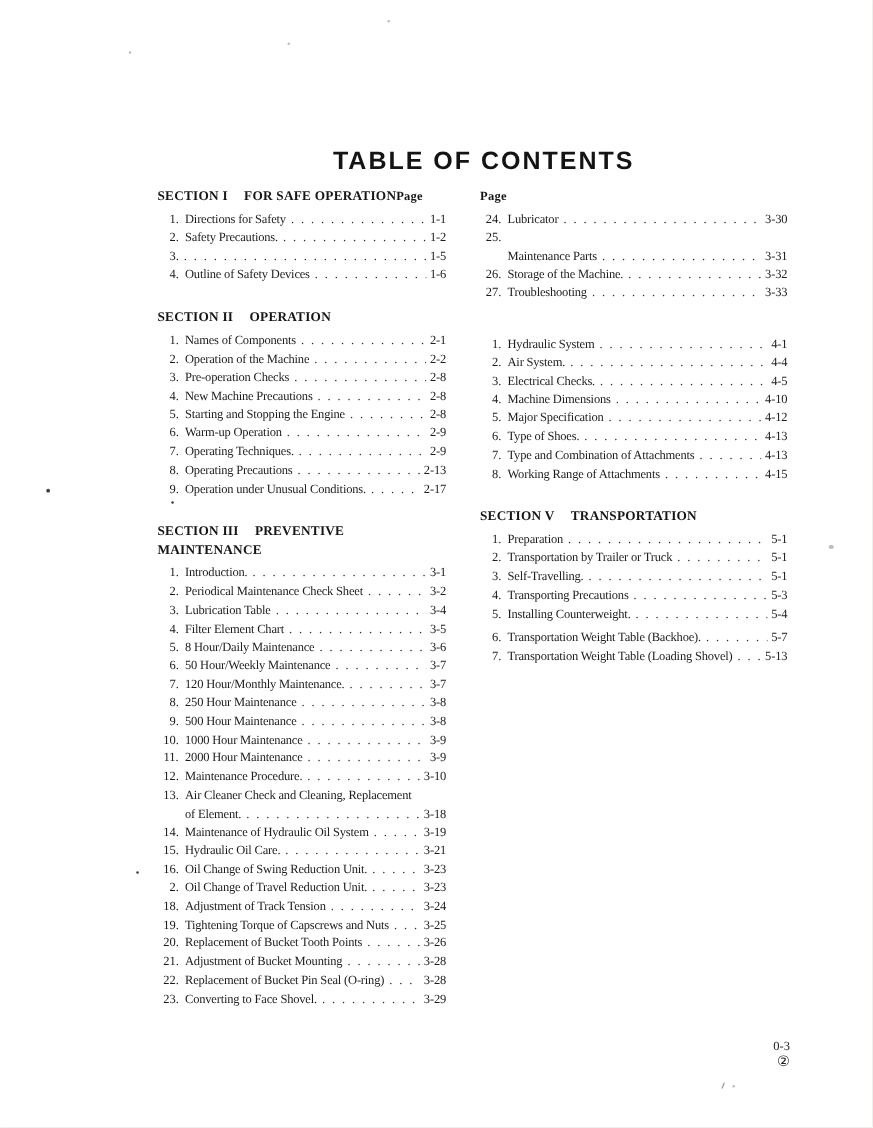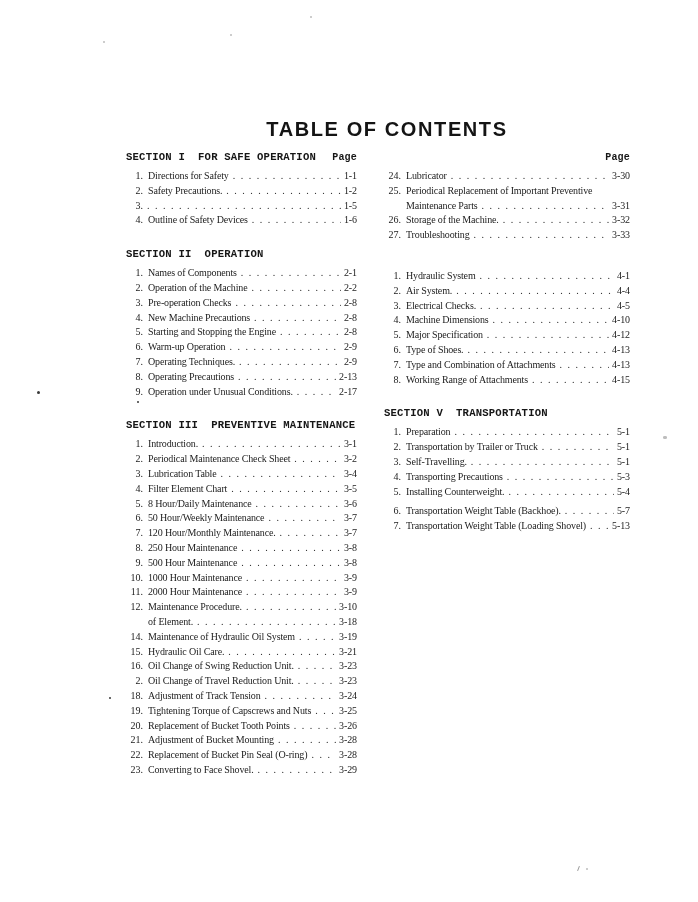--- a/index.html
+++ b/index.html
@@ -22,23 +22,23 @@
     color:#141414; margin:16px;
   }
   .col { position:absolute; top:150px; font-size:10px; line-height:14.8px; }
   .col-left  { left:126px; width:231px; }
   .col-right { left:384px; width:246px; }
 
   .toc-section + .toc-section { margin-top:19px; }
   .col-right .toc-section:nth-of-type(2) { margin-top:26px; }
 
   .sec-heading {
-    display:flex; justify-content:space-between; align-items:baseline;
+    display:flex; justify-content:flex-start; align-items:baseline;
     font-weight:700; font-size:10.6px; letter-spacing:.2px;
-    margin-bottom:4px; line-height:15px; color:#161616;font-family:Liberation Mono, monospace;
+    margin-bottom:4px; line-height:15px; color:#161616;
   }
   .sec-label { margin-right:13px; }
   .page-label { font-weight:700; font-size:10px; }
 
   .entry { display:flex; align-items:baseline; }
   .entry.gap { margin-top:5px; }
   .num { flex:none; width:17px; text-align:right; }
   .txt { flex:0 0 auto; margin-left:5px; white-space:nowrap; letter-spacing:-0.15px; }
   .leader {
     flex:1 1 auto; min-width:0; overflow:hidden; white-space:nowrap;
@@ -224,20 +224,24 @@
           <span class="txt">2000 Hour Maintenance</span>
           <span class="leader">. . . . . . . . . . . . . . . . . . . . . . . . . . . . . . . . . . . . . . . . . . . . . . . . . . . . . . . . . . . .</span>
           <span class="pagenum">3-9</span>
         </div>
         <div class="entry">
           <span class="num">12.</span>
           <span class="txt">Maintenance Procedure.</span>
           <span class="leader">. . . . . . . . . . . . . . . . . . . . . . . . . . . . . . . . . . . . . . . . . . . . . . . . . . . . . . . . . . . .</span>
           <span class="pagenum">3-10</span>
         </div>
+        <div class="entry">
+          <span class="num">13.</span>
+          <span class="txt">Air Cleaner Check and Cleaning, Replacement</span>
+        </div>
         <div class="entry cont">
           <span class="num"></span>
           <span class="txt">of Element.</span>
           <span class="leader">. . . . . . . . . . . . . . . . . . . . . . . . . . . . . . . . . . . . . . . . . . . . . . . . . . . . . . . . . . . .</span>
           <span class="pagenum">3-18</span>
         </div>
         <div class="entry">
           <span class="num">14.</span>
           <span class="txt">Maintenance of Hydraulic Oil System</span>
           <span class="leader">. . . . . . . . . . . . . . . . . . . . . . . . . . . . . . . . . . . . . . . . . . . . . . . . . . . . . . . . . . . .</span>
@@ -306,21 +310,20 @@
           <span class="page-label">Page</span>
         </div>
         <div class="entry">
           <span class="num">24.</span>
           <span class="txt">Lubricator</span>
           <span class="leader">. . . . . . . . . . . . . . . . . . . . . . . . . . . . . . . . . . . . . . . . . . . . . . . . . . . . . . . . . . . .</span>
           <span class="pagenum">3-30</span>
         </div>
         <div class="entry">
           <span class="num">25.</span>
-          <span class="txt">Periodical Replacement of Important Preventive</span>
         </div>
         <div class="entry cont">
           <span class="num"></span>
           <span class="txt">Maintenance Parts</span>
           <span class="leader">. . . . . . . . . . . . . . . . . . . . . . . . . . . . . . . . . . . . . . . . . . . . . . . . . . . . . . . . . . . .</span>
           <span class="pagenum">3-31</span>
         </div>
         <div class="entry">
           <span class="num">26.</span>
           <span class="txt">Storage of the Machine.</span>
@@ -426,20 +429,24 @@
         </div>
         <div class="entry">
           <span class="num">7.</span>
           <span class="txt">Transportation Weight Table (Loading Shovel)</span>
           <span class="leader">. . . . . . . . . . . . . . . . . . . . . . . . . . . . . . . . . . . . . . . . . . . . . . . . . . . . . . . . . . . .</span>
           <span class="pagenum">5-13</span>
         </div>
       </section>
     </div>
 
+  <div class="footer">
+    <div>0-3</div>
+    <div class="circled">②</div>
+  </div>
 
   <span class="speck faint" style="left:103px;top:41px;width:2px;height:2px;"></span>
   <span class="speck faint" style="left:230px;top:34px;width:2px;height:2px;"></span>
   <span class="speck faint" style="left:310px;top:16px;width:2px;height:2px;"></span>
   <span class="speck dark" style="left:37px;top:391px;width:3px;height:3px;"></span>
   <span class="speck dark" style="left:137px;top:401px;width:2px;height:2px;"></span>
   <span class="speck dark" style="left:109px;top:697px;width:2px;height:2px;"></span>
   <span class="speck faint" style="left:663px;top:436px;width:4px;height:3px;border-radius:40%;"></span>
   <span class="slashmark" style="left:578px;top:866px;"></span>
   <span class="speck faint" style="left:586px;top:868px;width:2px;height:2px;"></span>

